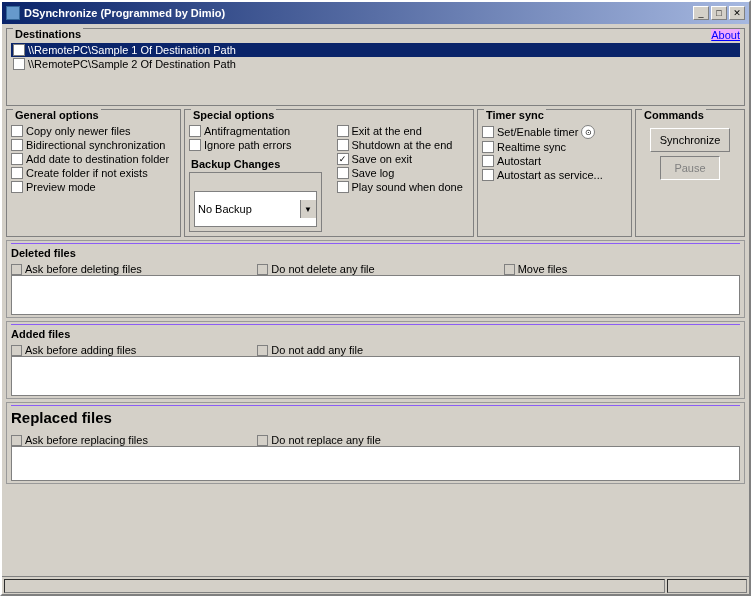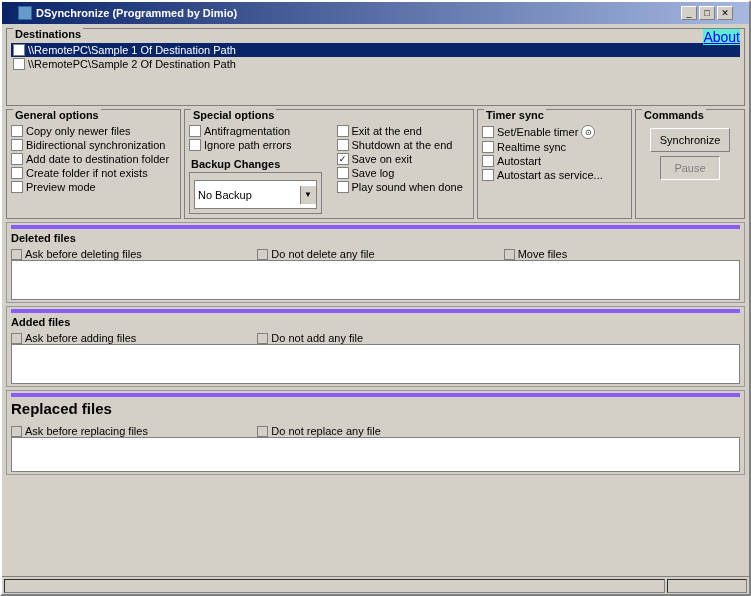--- a/index.html
+++ b/index.html
@@ -17,21 +17,21 @@
       border: 2px solid #808080;
       border-top-color: #ffffff;
       border-left-color: #ffffff;
       background: #d4d0c8;
       display: flex;
       flex-direction: column;
     }
     .titlebar {
       background: linear-gradient(to right, #0a246a, #a6b8e0);
       color: white;
-      padding: 3px 16px;
+      padding: 3px 4px;
       display: flex;
       align-items: center;
       justify-content: space-between;
       height: 22px;
       flex-shrink: 0;
     }
     .titlebar-left {
       display: flex;
       align-items: center;
       gap: 4px;
@@ -99,23 +99,23 @@
     .destinations-box {
       flex: 1;
       position: relative;
     }
     .about-link {
       position: absolute;
       top: 0px;
       right: 4px;
       color: blue;
       text-decoration: underline;
-      font-size: 14px;
+      font-size: 11px;
       cursor: pointer;
-      background: #5eead4;
+      background: #f0abfc;
       z-index: 10;
     }
     .path-item {
       display: flex;
       align-items: center;
       gap: 3px;
       padding: 1px 2px;
       font-size: 11px;
     }
     .path-item.selected {
@@ -157,22 +157,22 @@
     }
     .chk.checked::after {
       content: '✓';
       font-size: 9px;
     }
     .backup-select {
       display: flex;
       align-items: center;
       border: 1px solid #808080;
       background: white;
-      height: 29px;
-      margin-top: 3px;
+      height: 36px;
+      margin-top: 14px;
     }
     .backup-select-text {
       flex: 1;
       padding: 1px 3px;
       font-size: 11px;
     }
     .backup-select-arrow {
       width: 16px;
       height: 18px;
       background: #d4d0c8;
@@ -217,21 +217,21 @@
     }
     .deleted-files-section, .added-files-section, .replaced-files-section {
       display: flex;
       flex-direction: column;
       gap: 2px;
     }
     .files-header {
       font-weight: bold;
       font-size: 11px;
       padding: 2px 0;
-      border-top: 4px solid #8b5cf6;
+      border-top: 1px solid #8b5cf6;
       padding-top: 3px;
     }
     .files-options {
       display: flex;
       align-items: center;
       gap: 10px;
     }
     .files-option {
       display: flex;
       align-items: center;

